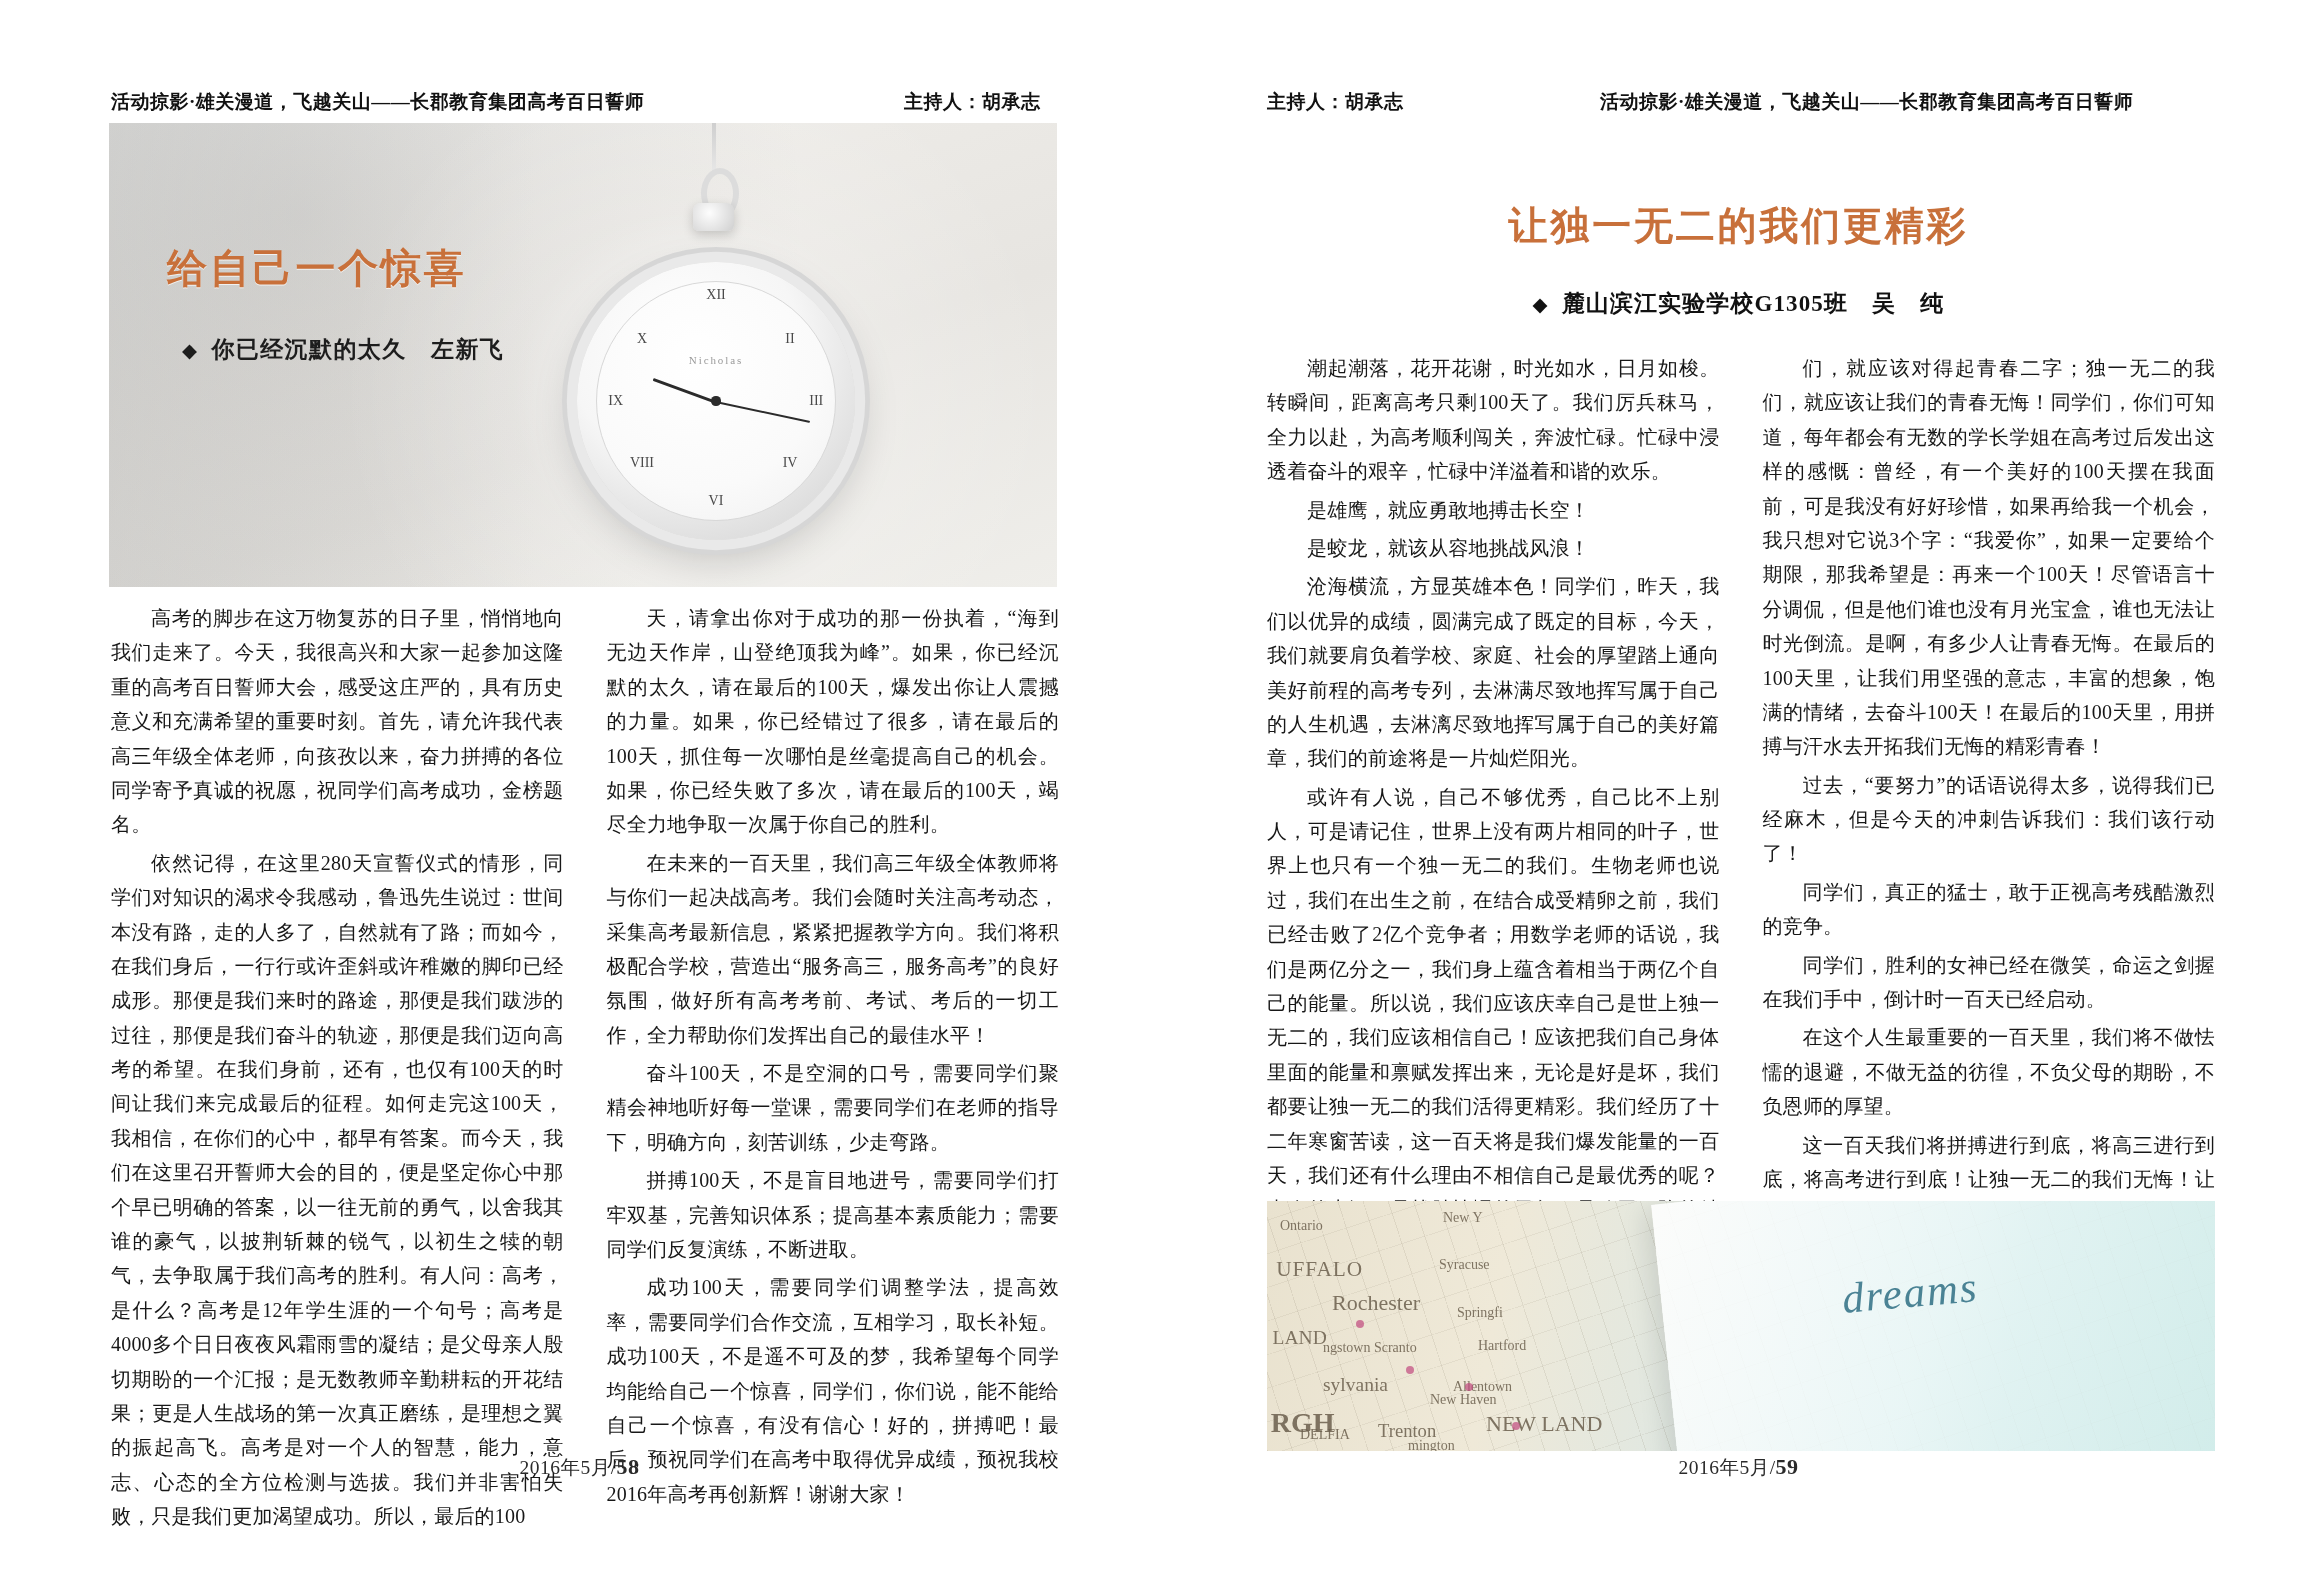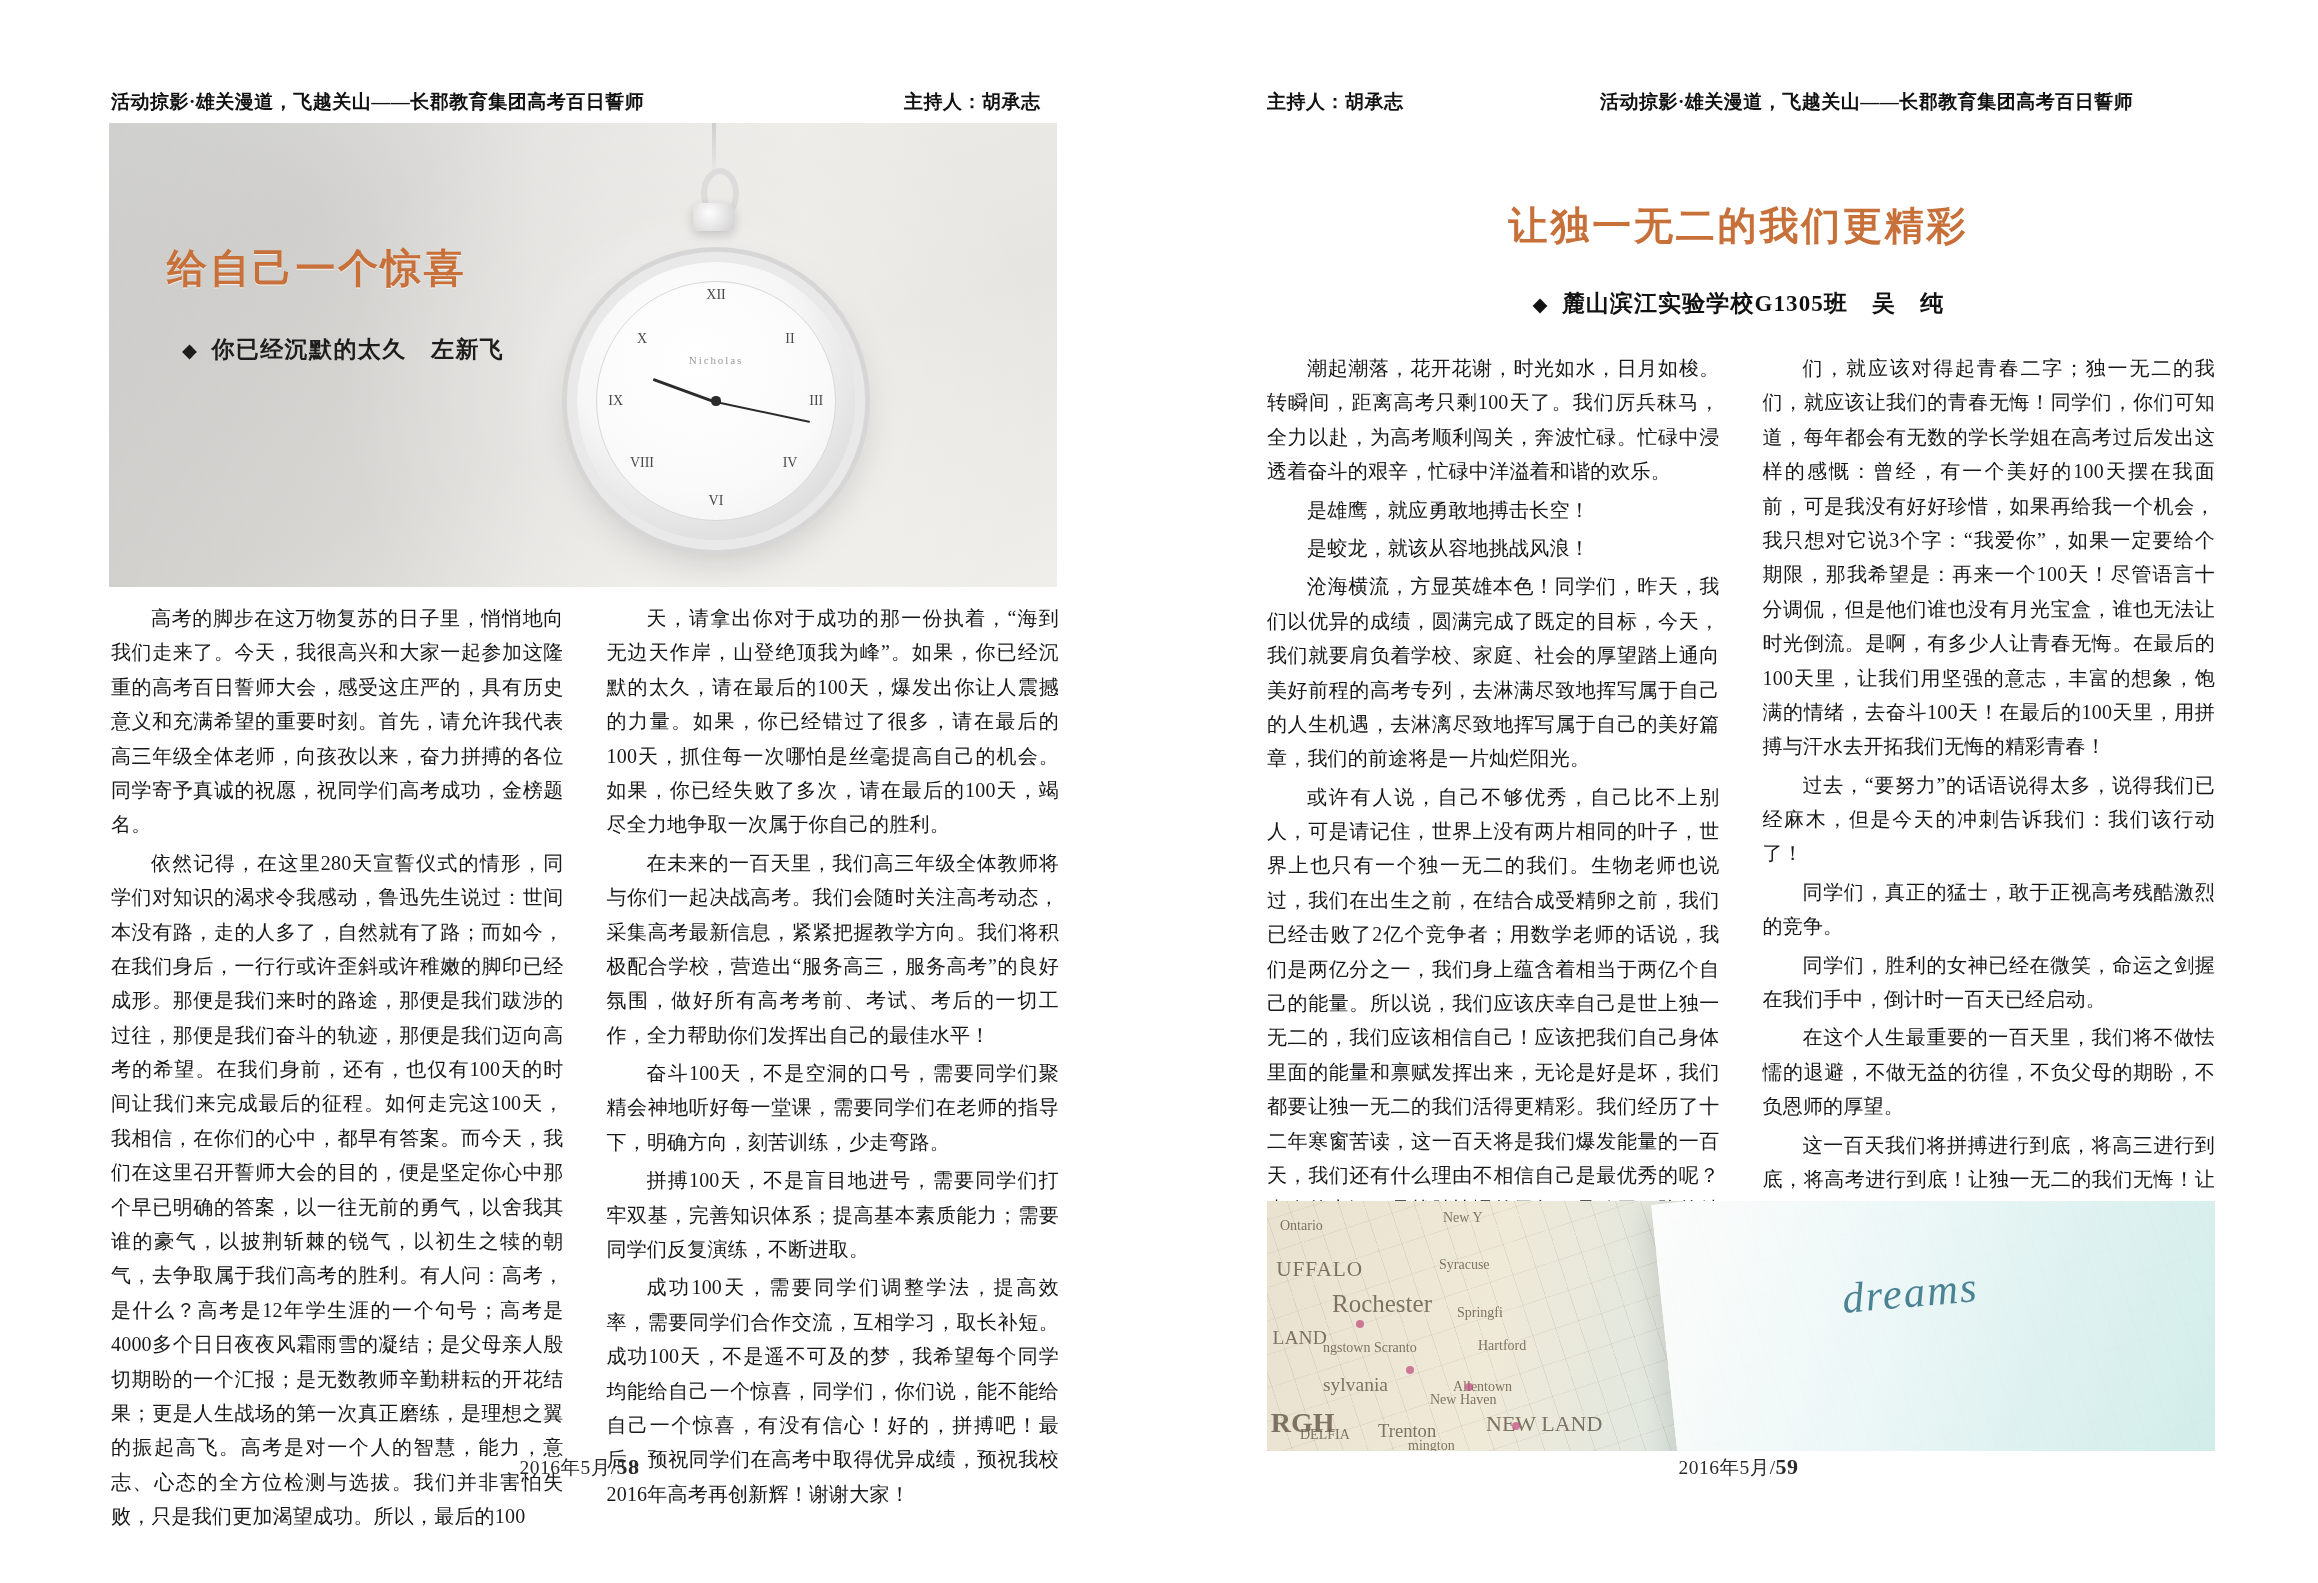--- a/index.html
+++ b/index.html
@@ -360,21 +360,21 @@
     <div class="folio">
       <span>2016年5月/</span><span class="num">59</span>
     </div>
   </div>
 
   <div class="photo-dreams">
     <div class="mapgrid"></div>
     <div class="maptext" style="left:13px; top:16.7px;">Ontario</div>
     <div class="maptext" style="left:176px; top:9.3px;">New Y</div>
     <div class="maptext" style="left:9.3px; top:56px; font-size:21.3px; letter-spacing:0.9px;">UFFALO</div>
-    <div class="maptext" style="left:65px; top:89px; font-size:25px;text-align:right;">Rochester</div>
+    <div class="maptext" style="left:65px; top:89px; font-size:22px;text-align:right;">Rochester</div>
     <div class="maptext" style="left:148px; top:56px;margin-left:24px;">Syracuse</div>
     <div class="maptext" style="left:190px; top:104px;">Springfi</div>
     <div class="maptext" style="left:5.6px; top:126px; font-size:19.5px;">LAND</div>
     <div class="maptext" style="left:56px; top:139px;">ngstown Scranto</div>
     <div class="maptext" style="left:56px; top:173px; font-size:19.5px;">sylvania</div>
     <div class="maptext" style="left:211px; top:137px;">Hartford</div>
     <div class="maptext" style="left:3.7px; top:206px; font-size:28px;font-weight:bold;">RGH</div>
     <div class="maptext" style="left:163px; top:191px;">New Haven</div>
     <div class="maptext" style="left:219px; top:210px; font-size:22px;">NEW LAND</div>
     <div class="maptext" style="left:186px; top:178px;">Allentown</div>

